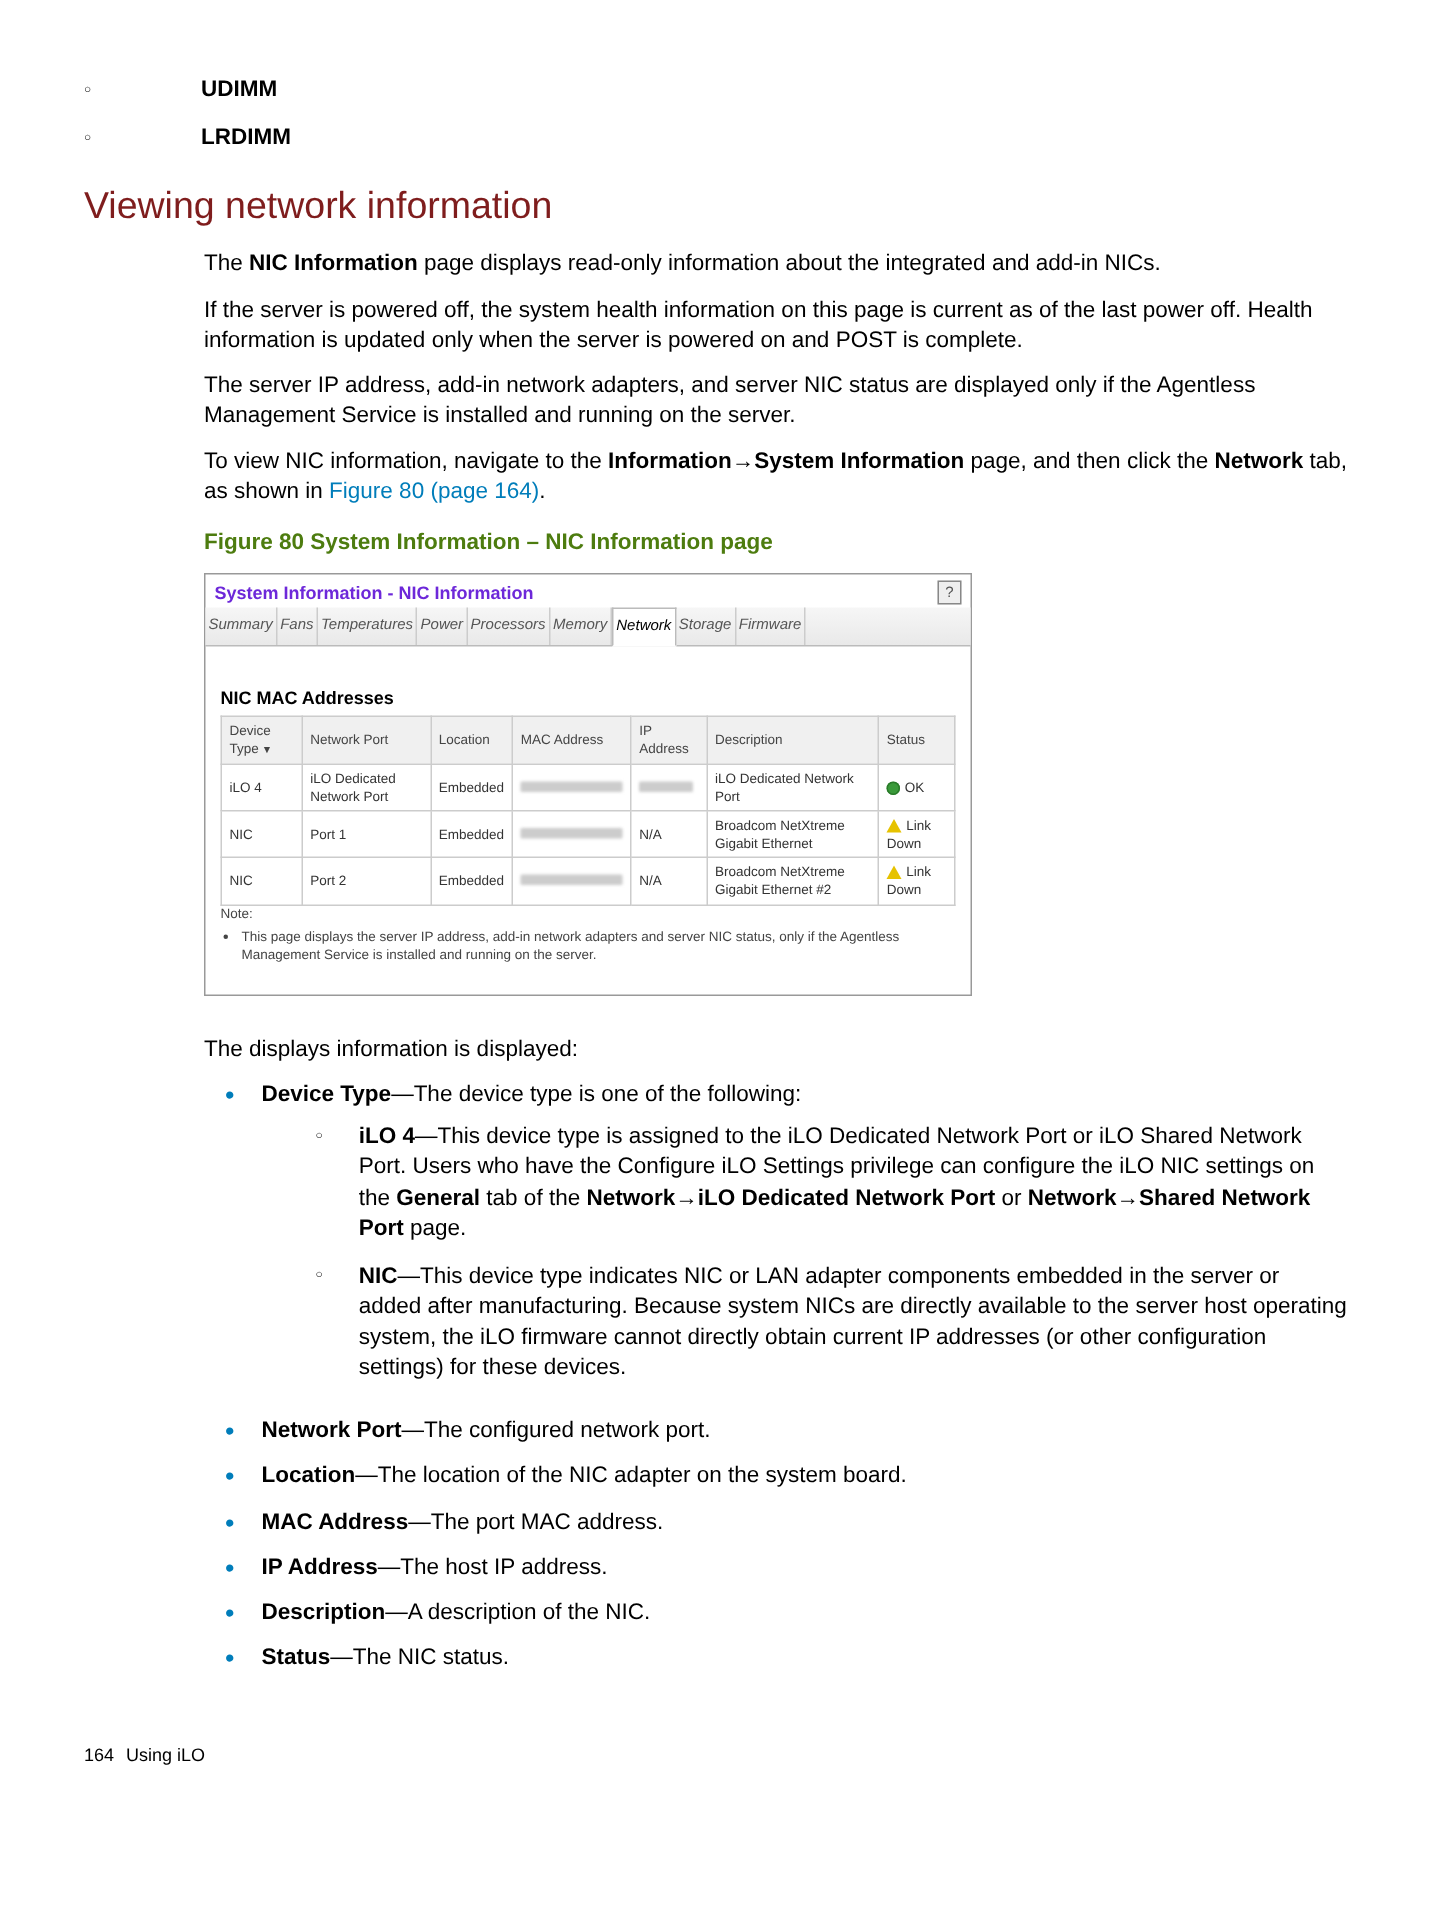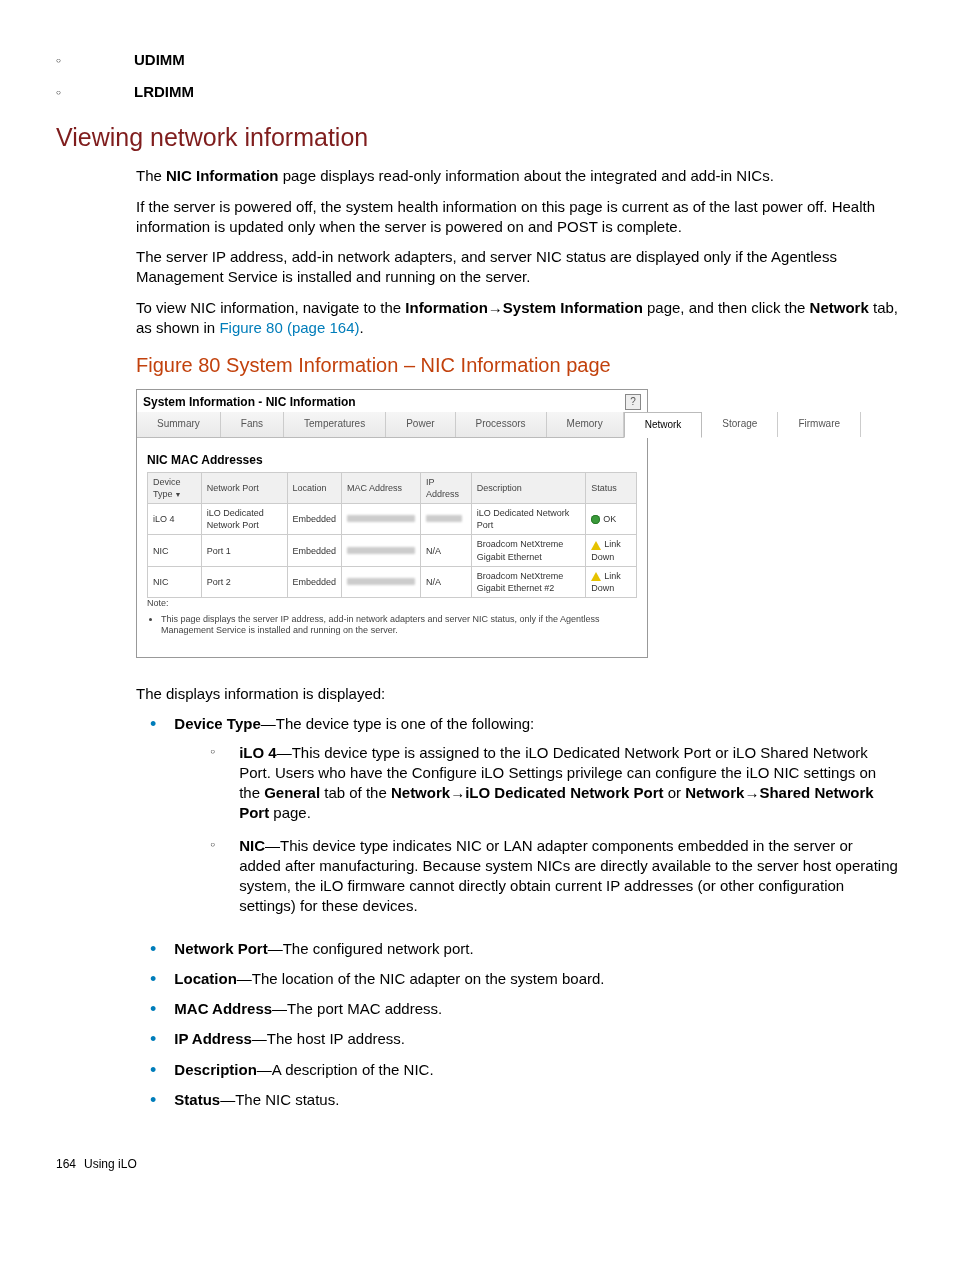--- a/index.html
+++ b/index.html
@@ -15,39 +15,39 @@
   .indent-1 { margin-left: 108px; }
   .indent-text { margin-left: 80px; }
   .sub-bullet-list { list-style: none; padding: 0; margin: 0 0 18px 0; }
   .sub-bullet-list li { margin-bottom: 12px; display: flex; align-items: baseline; }
   .hollow-circ { display:inline-block; width:12px; margin-right: 26px; font-size: 8px; position: relative; top:-2px; }
   .sub-label { font-weight: bold; margin-left: 40px; }
   h2.section-heading { color: #7f1d1d; font-weight: normal; font-size: 25px; margin: 6px 0 12px 0; }
   p.para { margin: 0 0 10px 0; }
   .bold { font-weight: bold; }
   a.xref { color: #007dba; text-decoration: none; }
-  .fig-caption { color: #c2410c; font-weight: normal; font-size: 20px; margin: 14px 0 10px 0; }
+  .fig-caption { color: #4d7c0f; font-weight: bold; font-size: 15px; margin: 14px 0 10px 0; }
 
   
   .panel {
     width: 510px;
     border: 1px solid #999;
     background: #fff;
     margin-bottom: 26px;
     font-size: 10px;
     color:#333;
   }
   .panel-title-row { display:flex; justify-content:space-between; align-items:center; padding:4px 6px 2px 6px; }
-  .panel-title { font-weight: bold; font-size: 12px; color:#000000; }
+  .panel-title { font-weight: bold; font-size: 12px; color:#6d28d9; }
   .help-icon { width:14px; height:14px; border:1px solid #888; background:#eee; display:flex; align-items:center; justify-content:center; font-size:10px; color:#555;}
   .tabs { display:flex; border-bottom:1px solid #bbb; background:linear-gradient(#f6f6f6,#e9e9e9); }
-  .tab { padding:5px 20px; font-size:10px; color:#555; border-right:1px solid #ccc; }
+  .tab { padding:5px 2px; font-size:10px; color:#555; border-right:1px solid #ccc;font-style:italic; }
   .tab.active { background:#fff; color:#000; border-bottom:1px solid #fff; margin-bottom:-1px; border-top:1px solid #bbb; border-left:1px solid #bbb; border-right:1px solid #bbb;}
   .panel-body { padding: 14px 10px 20px 10px; }
-  .sub-heading { font-weight:bold; font-size:12px; color:#000; margin-bottom:4px; }
+  .sub-heading { font-weight:bold; font-size:12px; color:#000; margin-bottom:4px;margin-top:12px; }
   table.nic { border-collapse: collapse; width:100%; }
   table.nic th, table.nic td { border:1px solid #ccc; padding:3px 5px; text-align:left; font-size:9px; vertical-align: middle; }
   table.nic th { background:#f0f0f0; color:#444; font-weight:normal; }
   .sort-arrow { font-size:7px; margin-left:2px;}
   .redact { display:inline-block; height:7px; background:#ccc; filter:blur(1px); border-radius:1px;}
   .status-ok::before { content:""; display:inline-block; width:9px; height:9px; border-radius:50%; background:#3a9a3a; margin-right:3px; vertical-align:middle; box-shadow: inset 0 0 0 1px #2a7a2a;}
   .status-warn::before { content:""; display:inline-block; width:0; height:0; border-left:5px solid transparent; border-right:5px solid transparent; border-bottom:9px solid #e6c200; margin-right:3px; vertical-align:middle;}
   .note-block { font-size:9px; color:#444; line-height:1.3;}
   .note-block .note-label { margin-bottom:4px;}
   .note-block ul { margin:0; padding-left:14px;}

